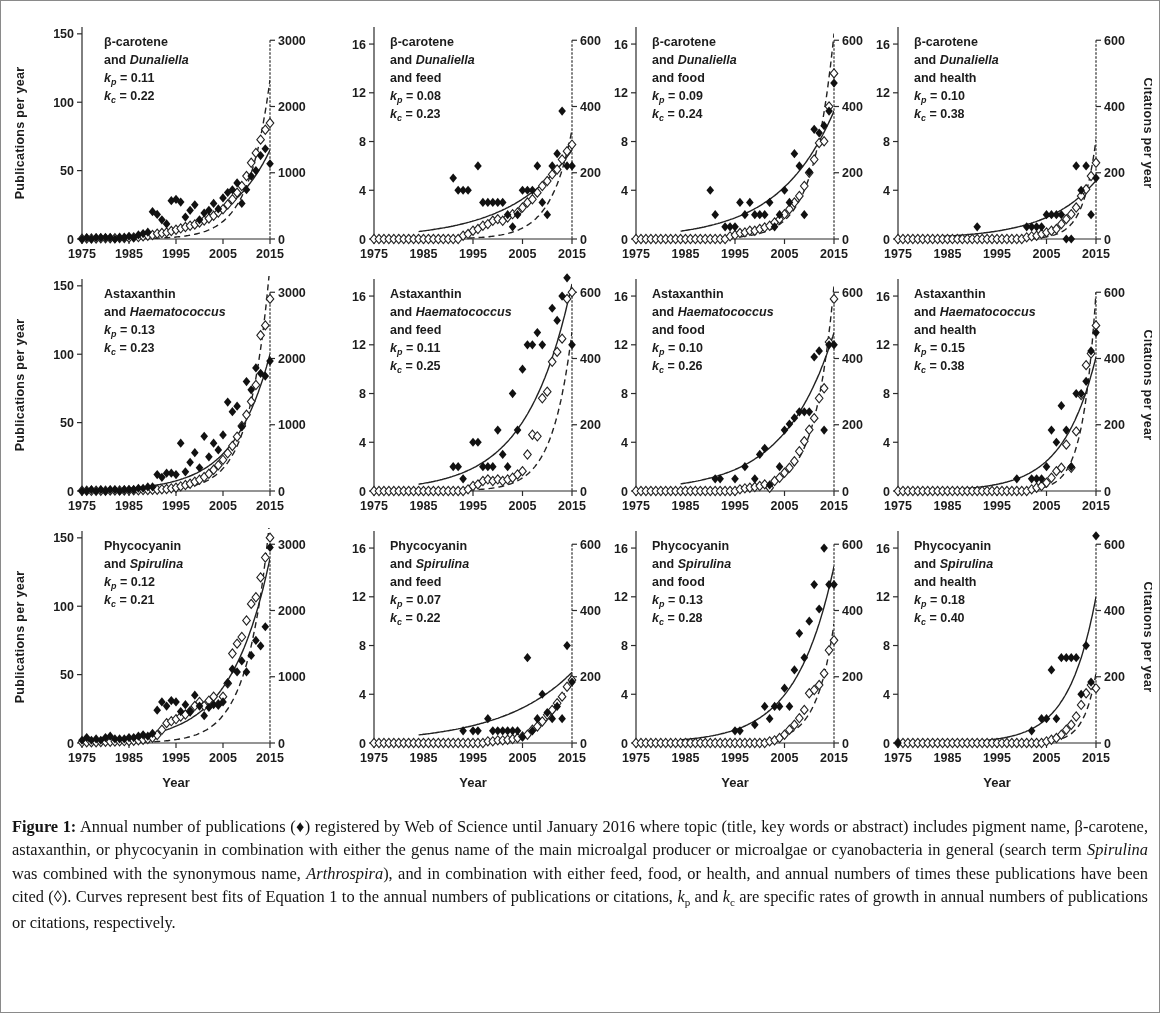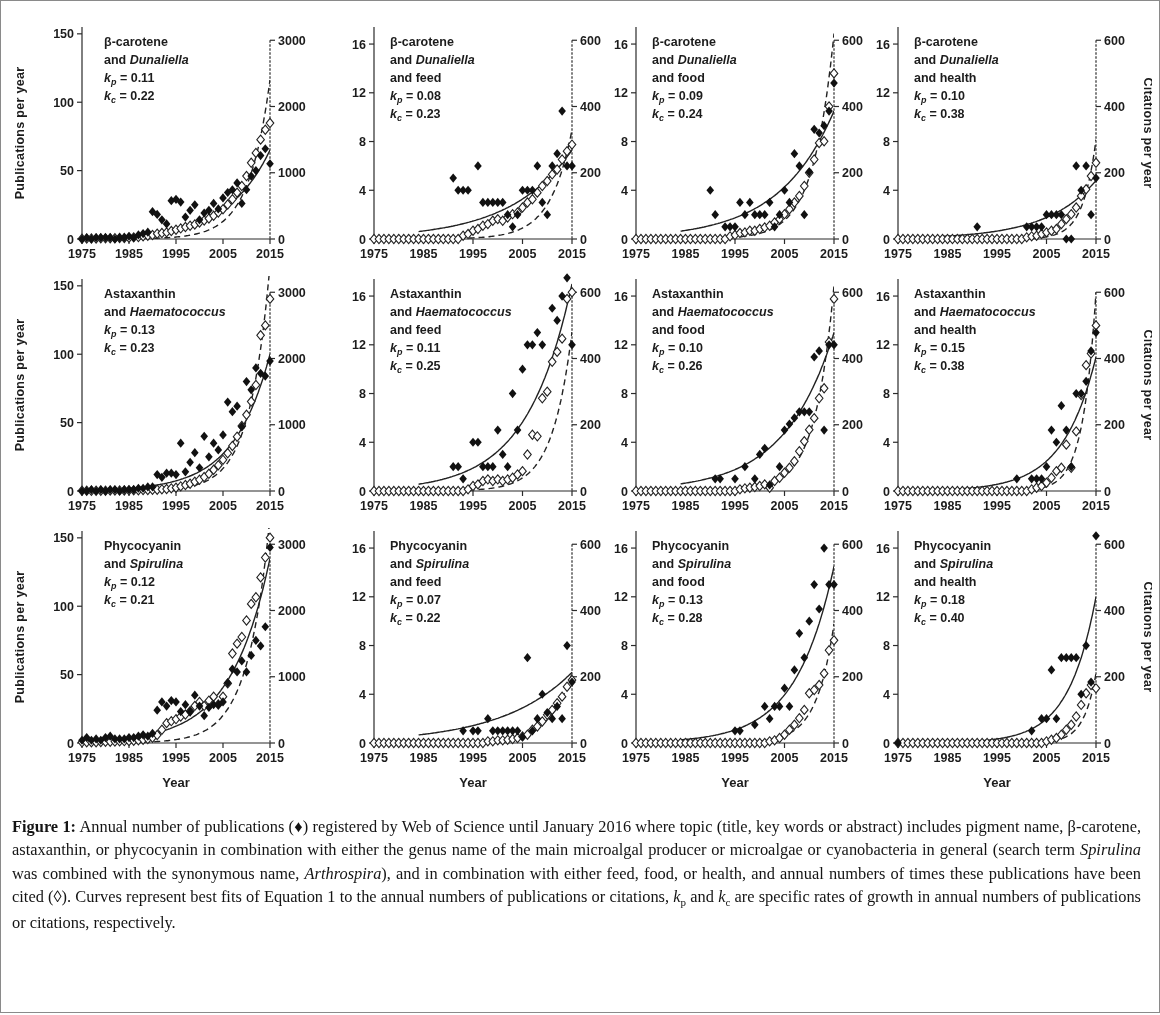--- a/index.html
+++ b/index.html
@@ -16,21 +16,21 @@
   }
   .panel{line-height:0;}
   svg text{fill:#1c1c1c;}
   .tick-label{font-size:12.5px;font-weight:bold;}
   .axis-title{font-size:12.5px;font-weight:bold;letter-spacing:.3px;}
   .panel-label{font-size:12.5px;font-weight:bold;}
   .xlabel{font-size:13px;font-weight:bold;}
   #caption{
     font-family:"Liberation Serif","DejaVu Serif",serif;
     font-size:16.4px;line-height:1.43;text-align:justify;
-    color:#141414;margin:14px 11px 0 4px;
+    color:#141414;margin:14px 4px 0 4px;
   }
   #caption i{font-style:italic;}
   #caption sub{font-size:11px;}
 </style>
 </head>
 <body>
 
 <div id="page">
   <div id="panels-grid">
       <div class="panel"><svg width="336" height="252" viewBox="0 0 336 252">

